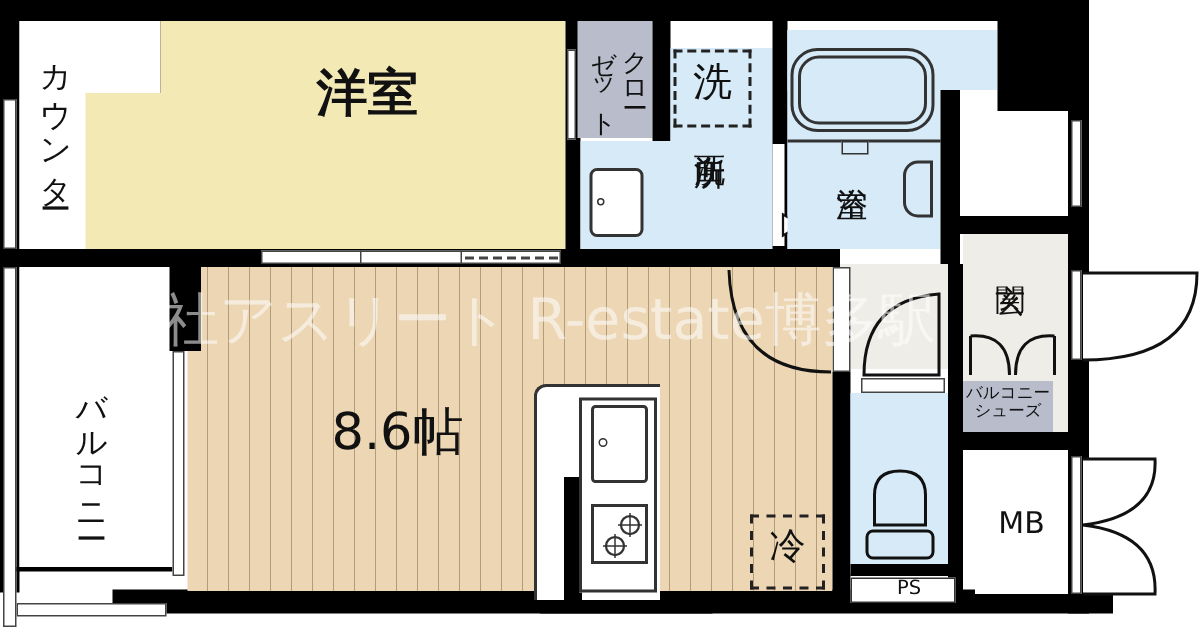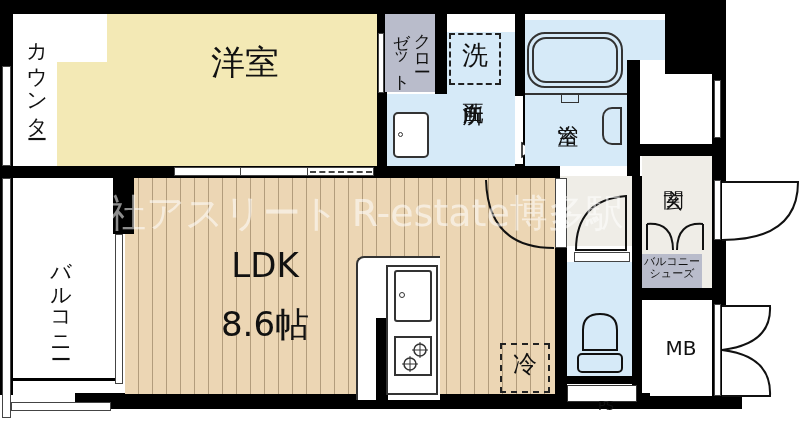--- a/index.html
+++ b/index.html
@@ -27,21 +27,21 @@
 
 <div class="abs" style="left:13px;top:14px;width:95px;height:152px;background:#fff;"></div>
 <div class="room-label vert" style="left:26px;top:28px;font-size:21px;">カウンター</div>
 
 <div class="abs wall" style="left:107px;top:14px;width:71px;height:66px;"></div>
 
 <div class="abs" style="left:57px;top:14px;width:320px;height:152px;background:#f3e9b5;clip-path:polygon(55px 0, 320px 0, 320px 152px, 0 152px, 0 48px, 50px 48px, 50px 0);"></div>
 <div class="abs" style="left:178px;top:14px;width:199px;height:66px;background:#f3e9b5;"></div>
 <div class="abs" style="left:57px;top:62px;width:320px;height:104px;background:#f3e9b5;"></div>
 <div class="abs" style="left:107px;top:80px;width:270px;height:86px;background:#f3e9b5;"></div>
-<div class="room-label" style="left:170px;top:45px;width:150px;font-size:34px;">
+<div class="room-label" style="left:170px;top:45px;width:150px;font-size:34px;font-weight:bold;">
   <div>洋室</div>
 </div>
 
 <div class="abs wall" style="left:0;top:166px;width:560px;height:12px;"></div>
 
 <div class="abs" style="left:174px;top:167px;width:200px;height:9px;background:#fff;border:1px solid #444;"></div>
 <div class="abs" style="left:240px;top:167px;width:1px;height:9px;background:#444;"></div>
 <div class="abs" style="left:307px;top:167px;width:1px;height:9px;background:#444;"></div>
 <div class="abs" style="left:310px;top:171px;width:62px;height:0;border-top:2px dashed #444;"></div>
 
@@ -106,21 +106,20 @@
 <div class="abs" style="left:560px;top:176px;width:82px;height:70px;background:#efede7;"></div>
 <div class="abs" style="left:555px;top:178px;width:12px;height:70px;background:#fff;border:1px solid #444;"></div>
 <div class="abs wall" style="left:632px;top:176px;width:10px;height:220px;"></div>
 <svg style="left:572px;top:194px;" width="60" height="58">
     <path d="M54 2 Q4 6 4 56 L54 56 Z" fill="none" stroke="#111" stroke-width="2"></path>
   </svg>
 
 <div class="abs floor-wood" style="left:125px;top:178px;width:430px;height:216px;"></div>
 <div class="abs wall" style="left:112px;top:178px;width:22px;height:56px;"></div>
 <div class="room-label" style="left:195px;top:248px;width:140px;font-size:34px;">
-  <div>LDK</div>
   <div style="margin-top:23px;">8.6帖</div>
 </div>
 <svg style="left:484px;top:178px;" width="72" height="72">
     <path d="M2 2 Q4 70 70 70" fill="none" stroke="#111" stroke-width="2"></path>
   </svg>
 
 <div class="abs" style="left:356px;top:256px;width:84px;height:144px;background:#fff;border-radius:8px 0 0 0;border-top:2px solid #333;border-left:2px solid #333;"></div>
 <div class="abs wall" style="left:376px;top:318px;width:12px;height:82px;"></div>
 <div class="abs" style="left:386px;top:265px;width:52px;height:130px;border:2px solid #333;background:#fff;"></div>
 <div class="abs" style="left:394px;top:270px;width:38px;height:52px;border:2px solid #333;border-radius:3px;"></div>
@@ -139,21 +138,21 @@
 
 <div class="abs" style="left:567px;top:262px;width:65px;height:120px;background:#d6eaf8;"></div>
 <div class="abs" style="left:574px;top:252px;width:56px;height:10px;background:#fff;border:1px solid #444;"></div>
 <svg style="left:577px;top:312px;" width="46" height="62">
     <path d="M6 38 L6 18 Q6 2 23 2 Q40 2 40 18 L40 38 Z" fill="none" stroke="#111" stroke-width="2"></path>
     <rect x="1" y="42" width="44" height="18" rx="4" fill="none" stroke="#111" stroke-width="2"></rect>
   </svg>
 <div class="abs wall" style="left:567px;top:376px;width:70px;height:8px;"></div>
 
 <div class="abs" style="left:567px;top:385px;width:70px;height:17px;background:#fff;border:1px solid #333;"></div>
-<div class="room-label" style="left:567px;top:399px;width:78px;font-size:13px;">PS</div>
+<div class="room-label" style="left:567px;top:386px;width:78px;font-size:13px;">PS</div>
 
 <div class="abs wall" style="left:640px;top:288px;width:74px;height:12px;"></div>
 <div class="abs" style="left:650px;top:300px;width:62px;height:96px;background:#fff;"></div>
 <div class="room-label" style="left:650px;top:338px;width:62px;font-size:20px;">MB</div>
 <div class="abs" style="left:714px;top:304px;width:7px;height:92px;background:#fff;border:1px solid #444;"></div>
 <svg style="left:720px;top:304px;" width="60" height="94">
     <path d="M2 2 L50 2 Q52 40 2 46 M2 46 Q52 52 50 92 L2 92" fill="#fff" stroke="#111" stroke-width="2"></path>
   </svg>
 
 <div class="abs" style="left:13px;top:178px;width:100px;height:200px;background:#fff;"></div>

